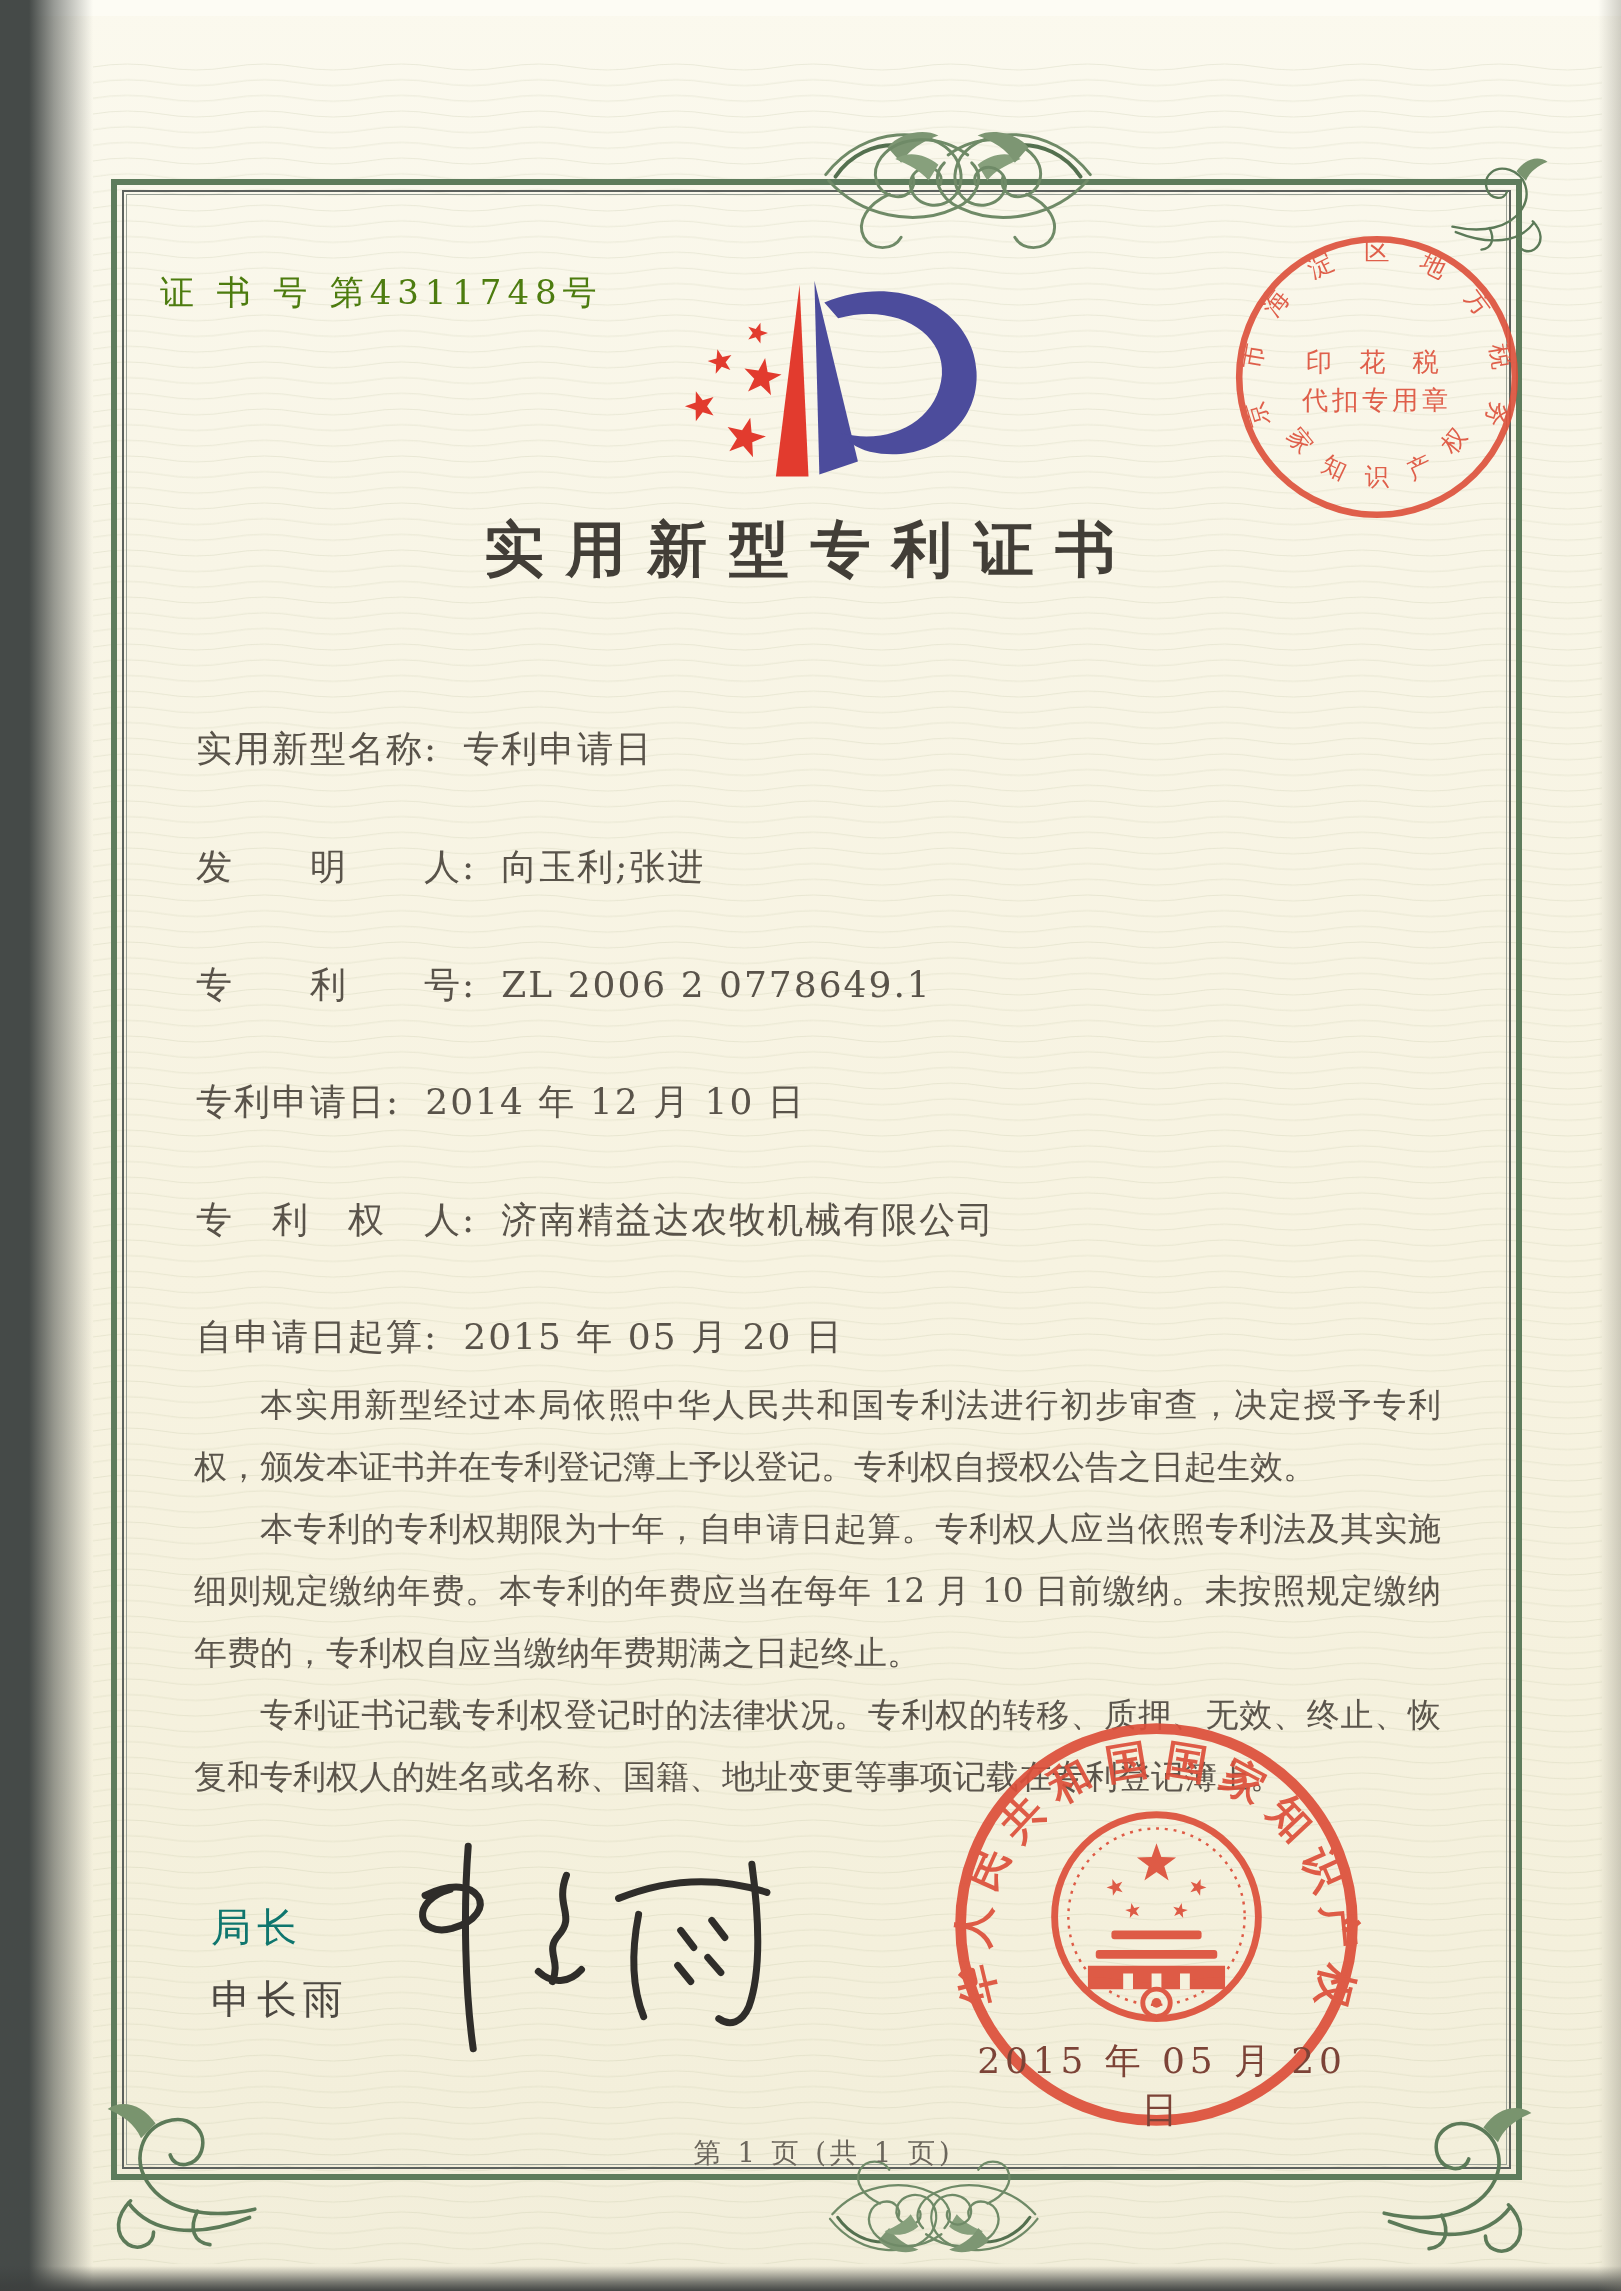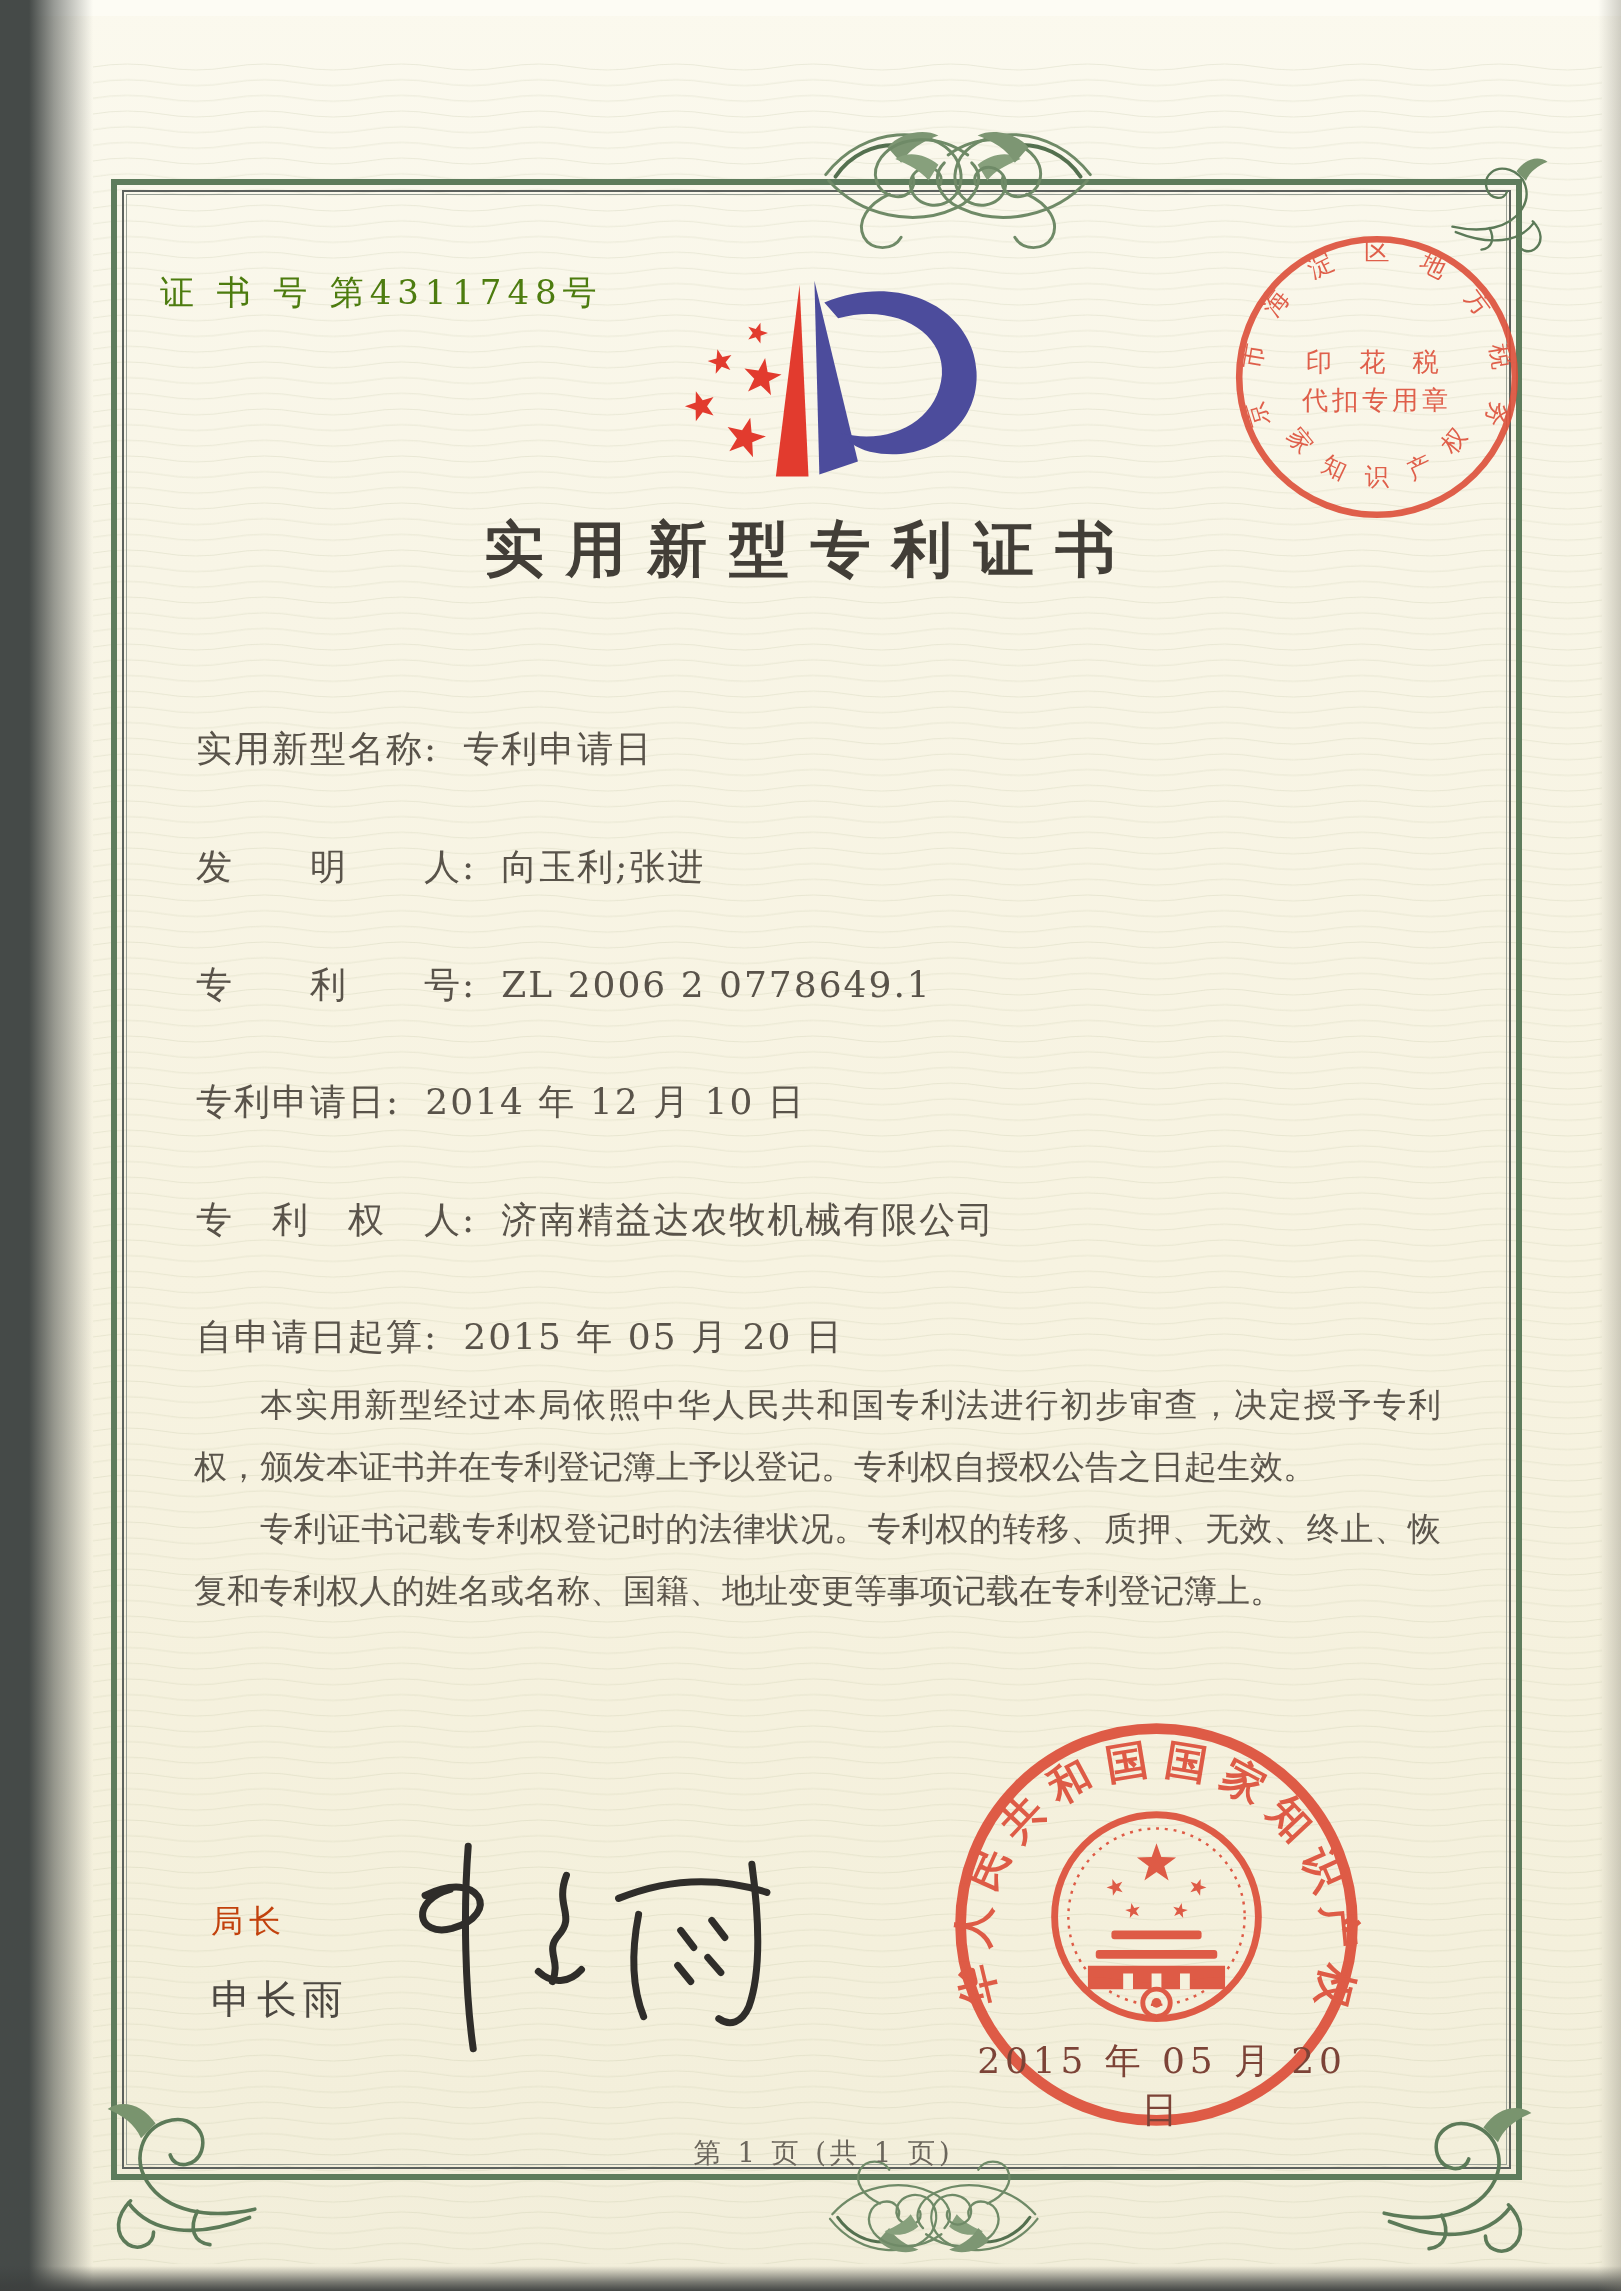--- a/index.html
+++ b/index.html
@@ -42,21 +42,21 @@
   .barcode{left:196px;top:1770px;width:372px;height:45px;opacity:.88;
     background:repeating-linear-gradient(90deg,
       #39393७ 0, #393937 0,
       #393937 0 2px, transparent 2px 3.9px,
       #393937 3.9px 8.8px, transparent 8.8px 10.8px,
       #393937 10.8px 11.8px, transparent 11.8px 16.7px,
       #393937 16.7px 19.6px, transparent 19.6px 21.6px,
       #393937 21.6px 22.5px, transparent 22.5px 27.4px,
       #393937 27.4px 32px, transparent 32px 35px);}
   
-  .director-title{left:211px;top:1900px;font-size:32px;color:#c2410c;
+  .director-title{left:211px;top:1900px;font-size:40px;color:#0f766e;
     font-family:"DejaVu Sans","Liberation Sans",sans-serif;letter-spacing:5.9px;}
   .director-name{left:211px;top:1972px;font-size:40px;color:#4c4842;
     font-family:Liberation Sans, sans-serif;letter-spacing:5.9px;}
   .signature{left:380px;top:1819px;width:421px;height:263px;}
   .office-seal{left:939px;top:1707px;width:435px;height:435px;opacity:.92;}
   .seal-date{left:956px;top:2037px;width:412px;font-size:36px;letter-spacing:4.9px;
     color:#7c4337;text-align:center;}
   .tax-stamp{left:1227px;top:227px;width:300px;height:300px;opacity:.9;}
   .page-info{left:0;top:2135px;width:1647px;text-align:center;font-size:27.4px;
     letter-spacing:3.9px;color:#6b665c;}
@@ -177,20 +177,21 @@
   <span class="f-label">专　利　权　人:</span>
   <span class="f-value">济南精益达农牧机械有限公司</span>
 </div>
 <div class="abs field-row" style="top:1313px">
   <span class="f-label">自申请日起算:</span>
   <span class="f-value">2015 年 05 月 20 日</span>
 </div>
 
 <div class="abs body-text">
   <p>本实用新型经过本局依照中华人民共和国专利法进行初步审查，决定授予专利权，颁发本证书并在专利登记簿上予以登记。专利权自授权公告之日起生效。</p>
+  <p>本专利的专利权期限为十年，自申请日起算。专利权人应当依照专利法及其实施细则规定缴纳年费。本专利的年费应当在每年 12 月 10 日前缴纳。未按照规定缴纳年费的，专利权自应当缴纳年费期满之日起终止。</p>
   <p>专利证书记载专利权登记时的法律状况。专利权的转移、质押、无效、终止、恢复和专利权人的姓名或名称、国籍、地址变更等事项记载在专利登记簿上。</p>
 </div>
 
 <div class="abs barcode"></div>
 
 <div class="abs director-title">局长</div>
 <div class="abs director-name">申长雨</div>
 
 <svg class="abs signature" viewBox="0 0 420 260">
   <g fill="none" stroke="#2f2d2a" stroke-width="7" stroke-linecap="round">

